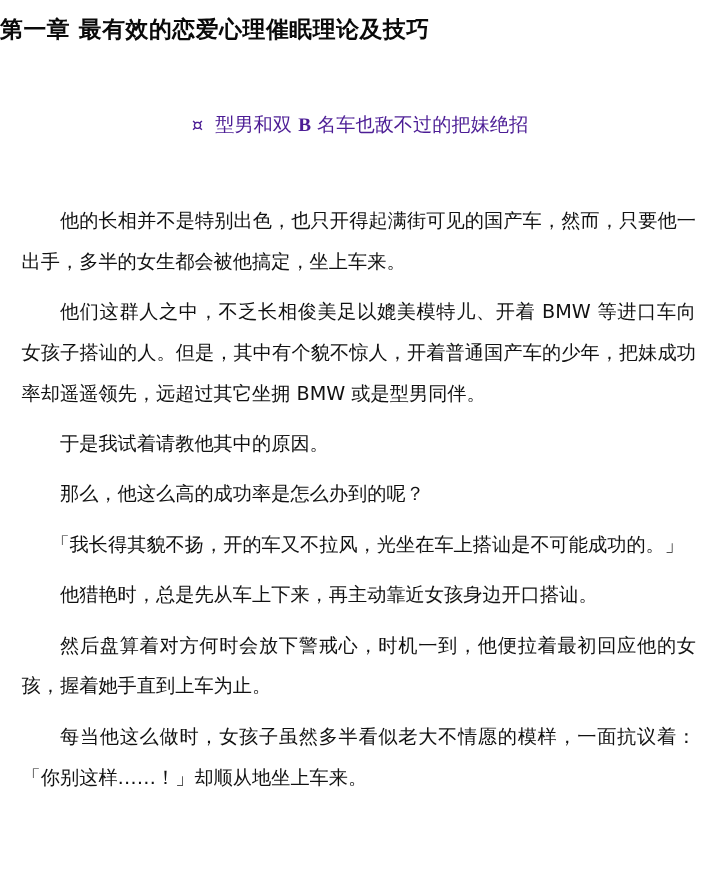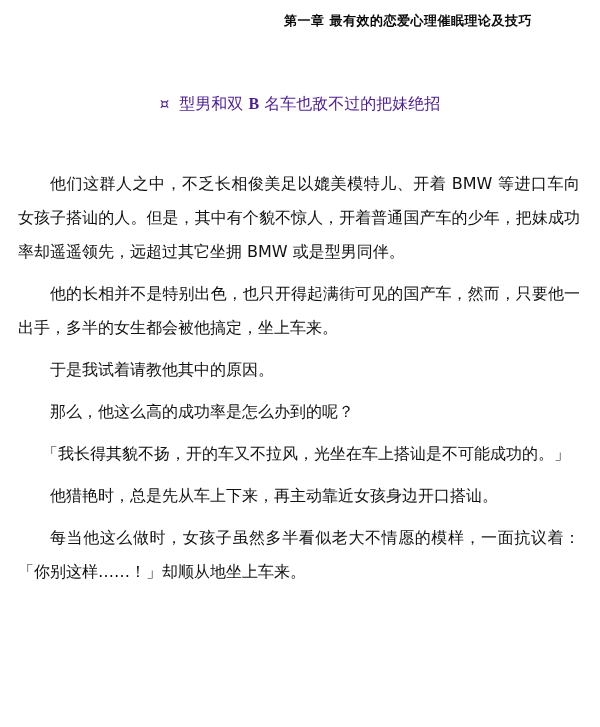--- a/index.html
+++ b/index.html
@@ -13,24 +13,24 @@
       overflow: hidden;
       position: relative;
       color: #111111;
       font-family: "DejaVu Serif", "Liberation Serif", serif;
     }
     .chapter-title {
       position: absolute;
       left: 0;
       width: 532px;
       top: 12px;
-      text-align: right;
+      text-align: left;
       font-family: "DejaVu Sans", "Liberation Sans", sans-serif;
       font-weight: bold;
-      font-size: 13px;
+      font-size: 19px;
       letter-spacing: 0.5px;
       color: #0a0a0a;
     }
     .section-title {
       position: absolute;
       left: 0;
       width: 600px;
       top: 94px;
       text-align: center;
       font-family: "DejaVu Sans", "Liberation Sans", sans-serif;
@@ -68,22 +68,23 @@
 <body>
 
 <div>
   <div class="chapter-title">第一章  最有效的恋爱心理催眠理论及技巧</div>
 
   <div class="section-title">
     <span class="bullet">¤</span><span>型男和双 </span><span class="latin">B</span><span> 名车也敌不过的把妹绝招</span>
   </div>
 
   <div class="body-text">
+    <p class="para">他的长相并不是特别出色，也只开得起满街可见的国产车，然而，只要他一出手，多半的女生都会被他搞定，坐上车来。</p>
     <p class="para">他们这群人之中，不乏长相俊美足以媲美模特儿、开着 BMW 等进口车向女孩子搭讪的人。但是，其中有个貌不惊人，开着普通国产车的少年，把妹成功率却遥遥领先，远超过其它坐拥 BMW 或是型男同伴。</p>
-    <p class="para">他的长相并不是特别出色，也只开得起满街可见的国产车，然而，只要他一出手，多半的女生都会被他搞定，坐上车来。</p>
     <p class="para">于是我试着请教他其中的原因。</p>
     <p class="para">那么，他这么高的成功率是怎么办到的呢？</p>
     <p class="para quote-start">「我长得其貌不扬，开的车又不拉风，光坐在车上搭讪是不可能成功的。」</p>
     <p class="para">他猎艳时，总是先从车上下来，再主动靠近女孩身边开口搭讪。</p>
+    <p class="para">然后盘算着对方何时会放下警戒心，时机一到，他便拉着最初回应他的女孩，握着她手直到上车为止。</p>
     <p class="para">每当他这么做时，女孩子虽然多半看似老大不情愿的模样，一面抗议着：「你别这样……！」却顺从地坐上车来。</p>
 
   </div>
 </div>
 
 </body></html>

